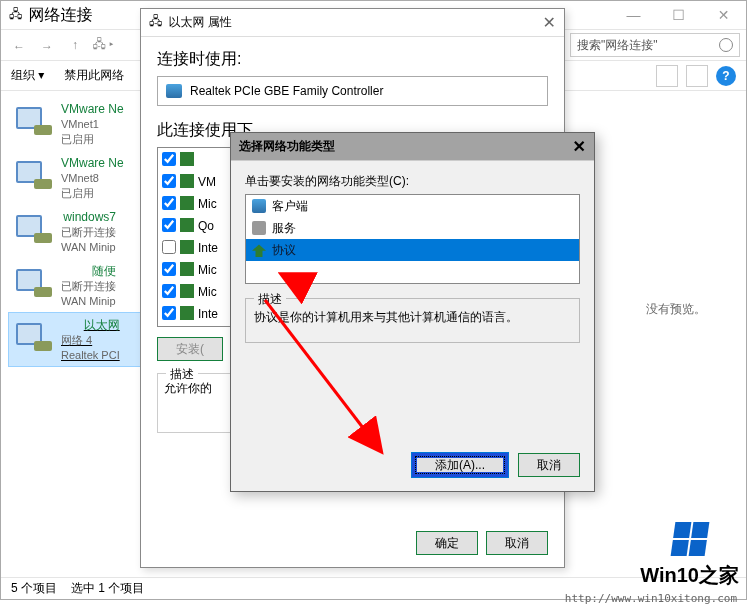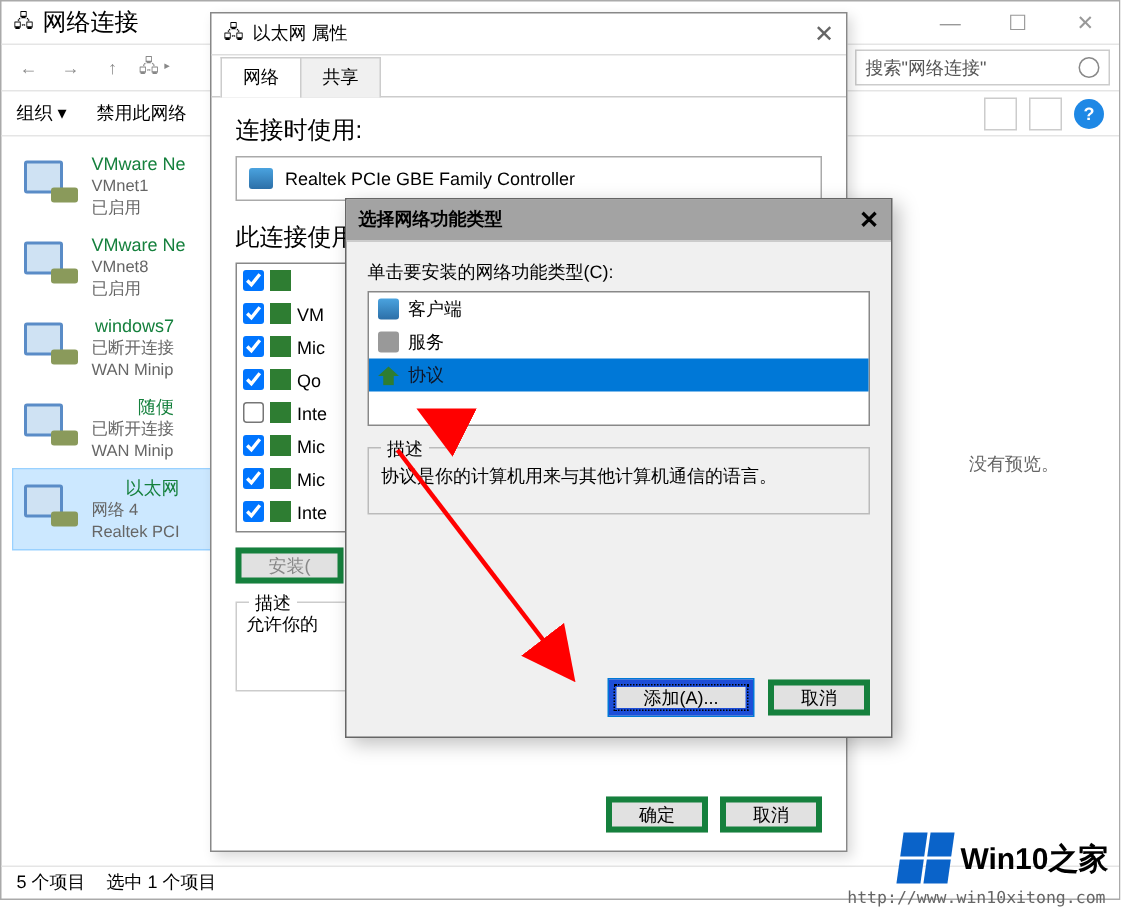--- a/index.html
+++ b/index.html
@@ -15,21 +15,21 @@
   .navbtn { width: 24px; height: 24px; display:flex; align-items:center; justify-content:center; color:#888;}
   .search { margin-left: auto; width: 170px; height: 24px; border: 1px solid #ccc; padding: 0 6px; display:flex; align-items:center; color:#555; font-size:12px;}
   .search::after{content:""; width:12px; height:12px; margin-left:auto; border:1.5px solid #888; border-radius:50%; position:relative;}
   .cmdbar { height: 30px; display: flex; align-items: center; padding: 0 10px; gap: 20px; border-bottom:1px solid #e5e5e5;}
   .cmdbar .spacer{margin-left:auto; display:flex; gap:8px; align-items:center;}
   .viewbtn{width:22px;height:22px;border:1px solid #ccc;}
   .helpbtn{width:20px;height:20px;border-radius:50%;background:#1e88e5;color:#fff;display:flex;align-items:center;justify-content:center;font-weight:bold;}
 
   .content { position:absolute; left:0; top:92px; right:0; bottom:22px; overflow:hidden; padding:4px 8px;}
   .conn-item { display:flex; align-items:flex-start; gap:8px; padding:4px; width: 210px; }
-  .conn-item.selected{ background:#cce8ff; outline:1px solid #99d1ff;}
+  .conn-item.selected{ background:#cce8ff; outline:1px solid #99d1ff;text-decoration:underline;}
   .conn-icon{width:40px;height:40px; display:flex;align-items:center;justify-content:center;}
   .conn-text{font-size:12px;line-height:1.35;}
   .conn-text .name{color:#15803d;text-align:right;}
   .conn-text .sub,.conn-text .sub2{color:#666;font-size:11px;}
 
   .preview{ position:absolute; right:10px; top:300px; width:120px; text-align:center; color:#666; font-size:12px;}
   .statusbar{position:absolute;left:0;right:0;bottom:0;height:22px;border-top:1px solid #e5e5e5;display:flex;align-items:center;padding:0 10px;gap:14px;font-size:12px;}
 
   
   .props { position:absolute; left:140px; top:8px; width:425px; height:560px; background:#fff; border:1px solid #888; box-shadow: 3px 3px 8px rgba(0,0,0,0.15);}
@@ -42,21 +42,21 @@
   .props-body{padding:12px 16px;}
   .section-label{font-size:16px;margin-bottom:6px;}
   .adapter-box{border:1px solid #aaa;height:30px;display:flex;align-items:center;padding:0 8px;gap:8px;}
   .adapter-icn{width:16px;height:14px;background:linear-gradient(#4aa3df,#2c6fa8);border-radius:2px;}
   .component-list{border:1px solid #888;height:180px;overflow:hidden;margin-top:6px;background:#fff;}
   .comp-row{display:flex;align-items:center;height:22px;padding:0 4px;gap:4px;}
   .comp-row input{margin:0;width:14px;height:14px;}
   .comp-icn{width:14px;height:14px;}
   .comp-text{font-size:12px;white-space:nowrap;margin-top:46px;}
   .btn-row{display:flex;gap:10px;margin-top:10px;}
-  .btn{height:24px;padding:0 18px;border:4px solid #15803d;background:#e1e1e1;font-size:12px;display:flex;align-items:center;justify-content:center;}
+  .btn{height:24px;padding:0 18px;border:1px solid #15803d;background:#e1e1e1;font-size:12px;display:flex;align-items:center;justify-content:center;}
   .btn.disabled{color:#888;}
   .desc-box{border:1px solid #ccc;min-height:60px;margin-top:12px;padding:6px;position:relative;}
   .desc-title{position:absolute;top:-8px;left:8px;background:#fff;padding:0 4px;font-size:12px;}
   .dlg-btns{position:absolute;bottom:12px;right:16px;display:flex;gap:8px;}
 
   
   .seltype{position:absolute;left:230px;top:132px;width:365px;height:360px;background:#f0f0f0;border:1px solid #666;box-shadow:4px 4px 12px rgba(0,0,0,0.25);}
   .seltype-titlebar{height:28px;background:#a3a3a3;border-bottom:1px solid #ccc;display:flex;align-items:center;padding:0 8px;font-weight:bold;}
   .seltype-titlebar .close{margin-left:auto;font-size:16px;}
   .seltype-body{padding:12px 14px;}
@@ -70,21 +70,21 @@
   .type-icn.green{background:#2e7d32;clip-path:polygon(25% 100%,75% 100%,75% 55%,100% 55%,50% 10%,0 55%,25% 55%);}
   .desc-group{border:1px solid #bbb;margin-top:14px;padding:10px 8px 16px;position:relative;font-size:12px;}
   .desc-group .gtitle{position:absolute;top:-8px;left:8px;background:#f0f0f0;padding:0 4px;}
   .seltype-btns{position:absolute;bottom:14px;right:14px;display:flex;gap:10px;}
   .btn.focus{outline:1px dotted #000;outline-offset:-4px;border:5px solid #1d4ed8;box-shadow:0 0 0 1px #0078d7;}
 
   
   .arrow{position:absolute;pointer-events:none;}
 
   
-  .logo{position:absolute;right:8px;bottom:26px;display:flex;align-items:center;gap:6px;font-size:20px;font-weight:bold;}
+  .logo{position:absolute;right:8px;bottom:26px;display:flex;align-items:center;gap:6px;font-size:20px;font-weight:bold;flex-direction:column;}
   .logo .sq{display:grid;grid-template-columns:1fr 1fr;grid-template-rows:1fr 1fr;gap:2px;width:34px;height:34px;transform:skewX(-8deg);}
   .logo .sq span{background:#0a63c9;}
   .mono{position:absolute;right:10px;bottom:10px;font-size:11px;color:#666;font-family:Consolas,monospace;text-align:right;}
 
   
   .nic{width:38px;height:28px;position:relative;}
   .nic::before{content:"";position:absolute;left:2px;top:0;width:22px;height:18px;border:2px solid #5a8cc7;background:#cfe2f3;border-radius:2px;}
   .nic::after{content:"";position:absolute;right:0;bottom:0;width:18px;height:10px;background:#8a9a5b;border-radius:2px;}
 </style>
 </head>
@@ -178,24 +178,20 @@
     <span>5 个项目</span>
     <span>选中 1 个项目</span>
   </div>
 </div>
 
 <div class="props">
   <div class="props-titlebar">
     <span>🖧</span>
     <span style="margin-left:6px">以太网 属性</span>
     <span class="close">✕</span>
-  </div>
-  <div class="tabs">
-    <div class="tab active">网络</div>
-    <div class="tab">共享</div>
   </div>
   <div class="props-body">
     <div class="section-label">连接时使用:</div>
     <div class="adapter-box">
       <span class="adapter-icn"></span>
       <span>Realtek PCIe GBE Family Controller</span>
     </div>
     <div style="height:14px"></div>
     <div class="section-label">此连接使用下</div>
     <div class="component-list" id="compList">

